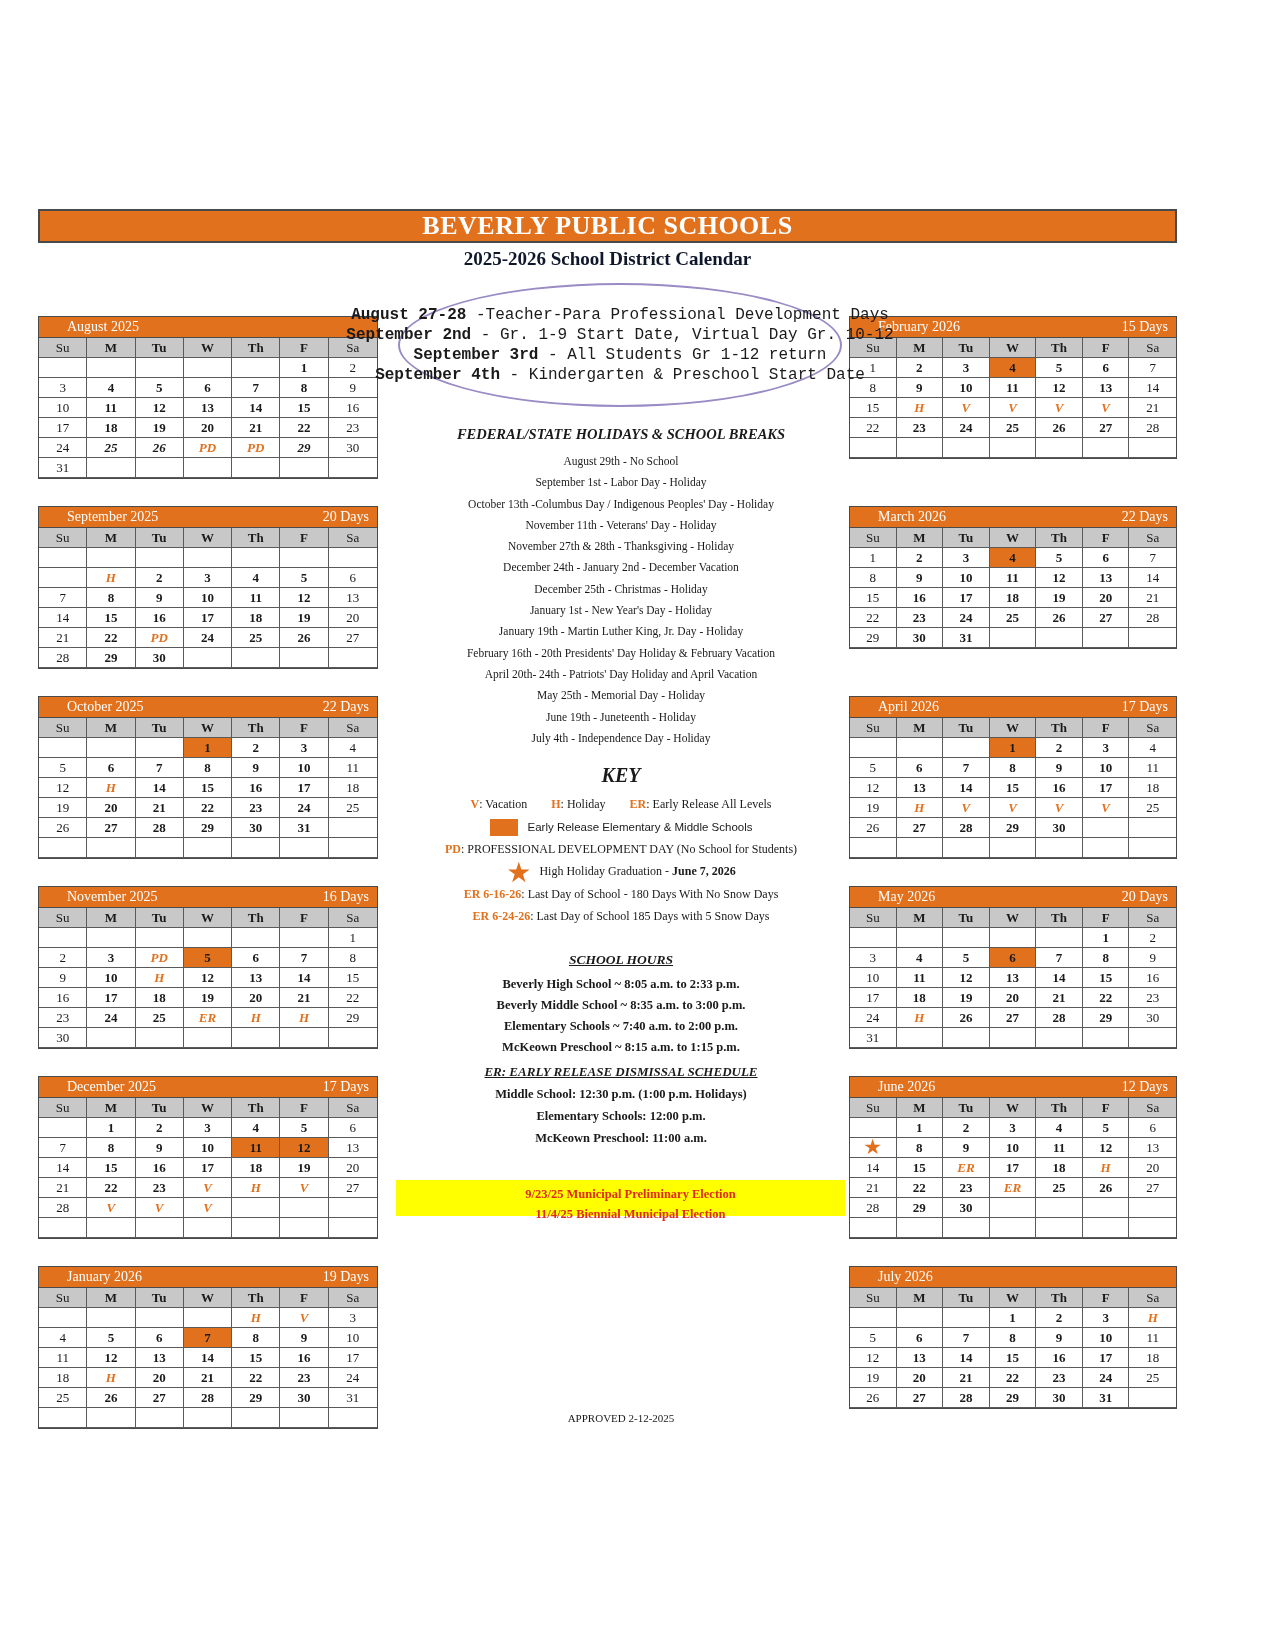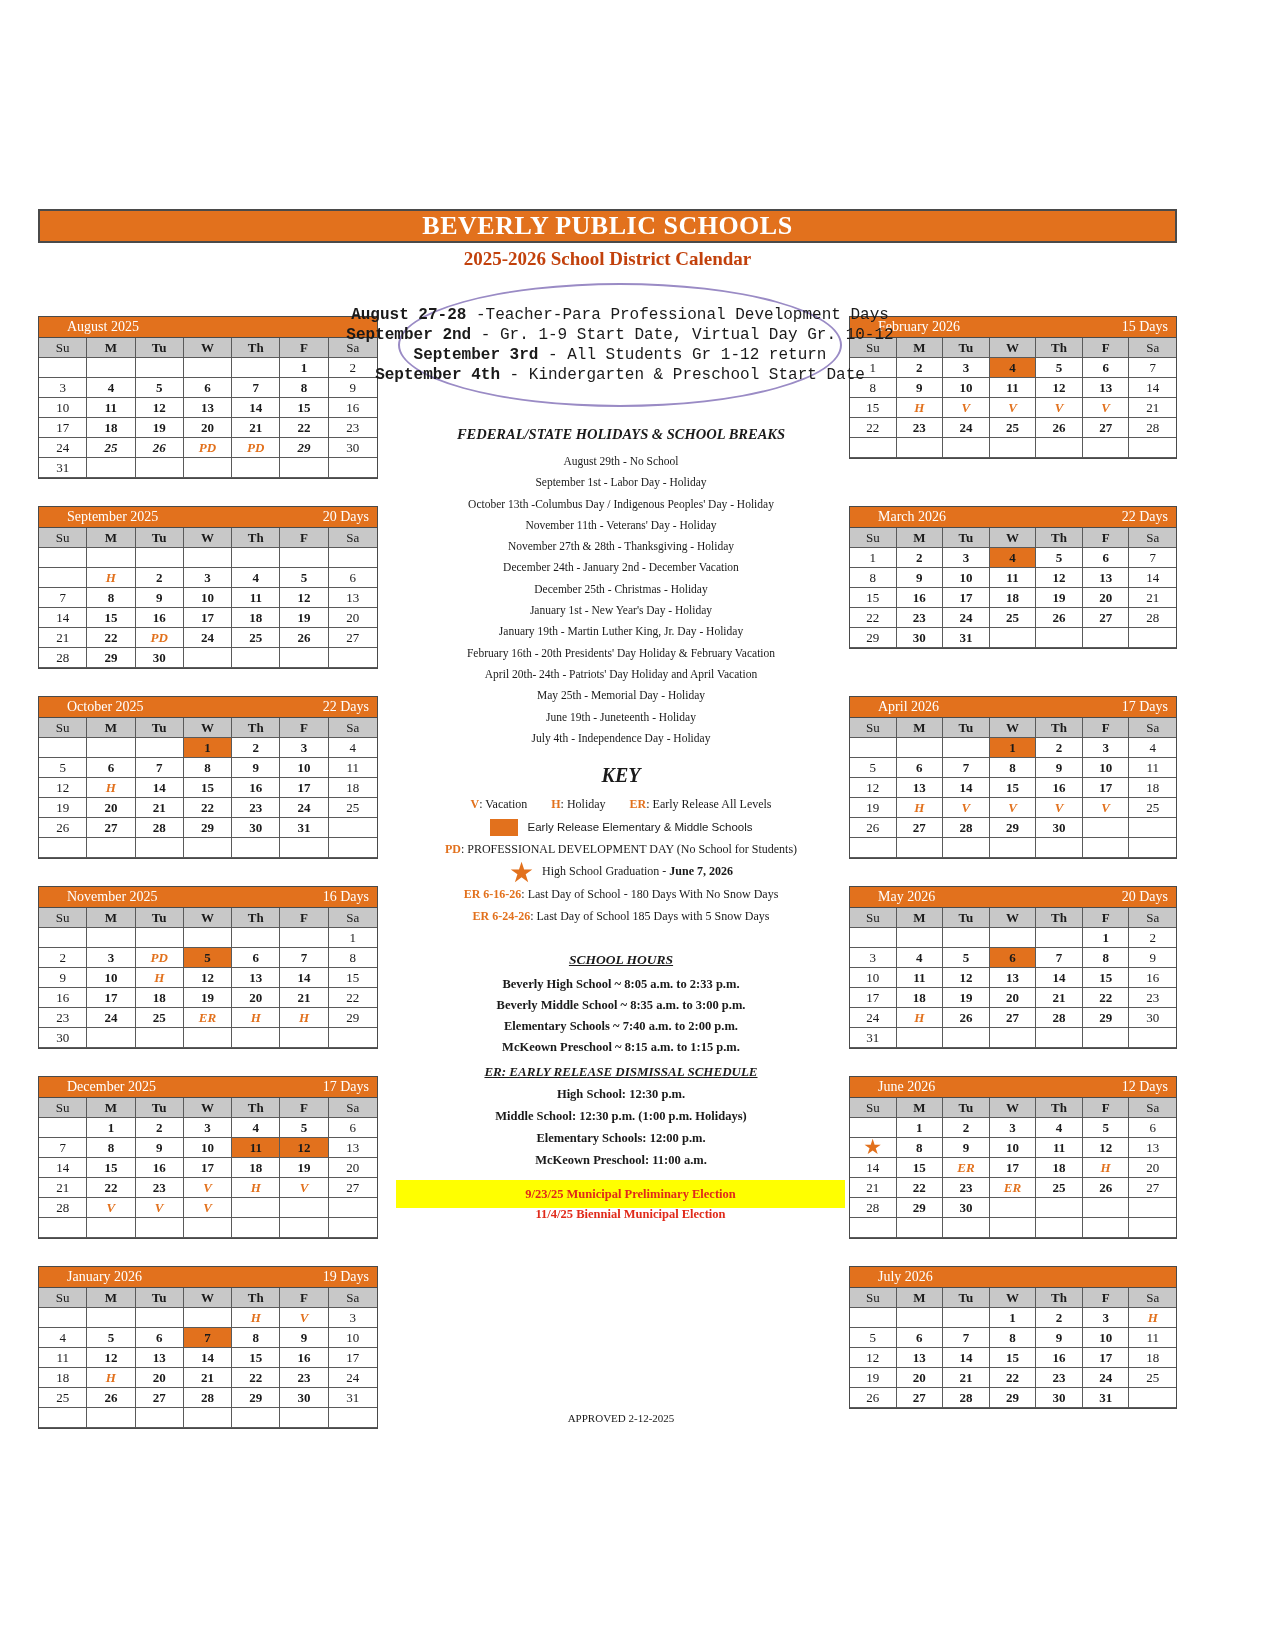--- a/index.html
+++ b/index.html
@@ -3,21 +3,21 @@
 <meta charset="utf-8">
 <style>
   html,body{margin:0;padding:0;background:#ffffff;}
   .sheet{position:relative;width:1275px;height:1650px;background:#ffffff;margin:0 auto;overflow:hidden;
          font-family:"Liberation Serif",serif;color:#1a1a1a;}
 
   
   .title-bar{position:absolute;left:38px;top:209px;width:1139px;height:34px;background:#E2711D;
              border:2px solid #4a4a4a;box-sizing:border-box;display:flex;align-items:center;justify-content:center;
              color:#ffffff;font-weight:bold;font-size:26px;letter-spacing:.5px;text-align:center;}
-  .subtitle{position:absolute;left:0;top:248px;width:1215px;text-align:center;font-weight:bold;font-size:19px;color:#c2410c;}
+  .subtitle{position:absolute;left:0;top:248px;width:1215px;text-align:center;font-weight:bold;font-size:19px;color:#0f172a;}
 
   
   .cal-col{position:absolute;top:316px;}
   .cal-col.left{left:38px;width:340px;height:1160px;}
   .cal-col.right{left:849px;width:328px;height:1160px;}
   .month{position:absolute;left:0;width:100%;}
   .month-title{height:20px;background:#E2711D;border:1.5px solid #4a4a4a;border-bottom:none;box-sizing:content-box;
                display:flex;align-items:center;justify-content:space-between;padding:0 8px 0 28px;
                color:#fff;font-weight:normal;font-size:14px;}
   .month-grid{display:grid;grid-template-columns:repeat(7,1fr);border:1.5px solid #4a4a4a;border-top:1px solid #4a4a4a;}
@@ -52,21 +52,21 @@
   .swatch-label{font-family:"Liberation Sans",sans-serif;font-size:11.5px;vertical-align:middle;}
   .star-glyph{color:#E2711D;font-size:28px;vertical-align:middle;line-height:20px;margin-right:8px;font-style:normal;}
   .grad-bold{font-weight:bold;}
 
   .hours{position:absolute;top:952px;left:0;width:100%;text-align:center;}
   .hours .hd{font-weight:bold;font-style:italic;font-size:13.5px;text-decoration:underline;margin-bottom:6px;}
   .hours .hline{font-weight:bold;font-size:12.5px;line-height:21px;}
   .hours .erhd{font-weight:bold;font-style:italic;font-size:13px;text-decoration:underline;margin-top:3px;line-height:22px;}
   .hours .erline{font-weight:bold;font-size:12.5px;line-height:22px;}
 
-  .elections{position:absolute;top:1180px;left:15px;width:449px;height:28px;background:#FFFF00;
+  .elections{position:absolute;top:1180px;left:15px;width:449px;height:36px;background:#FFFF00;
              text-align:center;padding-top:4px;box-sizing:border-box;padding-left:20px;}
   .elections .eline{color:#E02A1A;font-weight:bold;font-size:12.5px;line-height:20px;}
 
   .approved{position:absolute;top:1412px;left:0;width:100%;text-align:center;font-size:11px;}
 </style>
 </head>
 <body>
 
 <div class="sheet">
 
@@ -773,41 +773,40 @@
     <div class="keyblock">
       <div class="hd">KEY</div>
       <div class="krow abbrev" id="key-abbrevs"><span class="pair"><span class="kcode">V</span><span>: Vacation</span></span><span class="pair"><span class="kcode">H</span><span>: Holiday</span></span><span class="pair"><span class="kcode">ER</span><span>: Early Release All Levels</span></span></div>
       <div class="krow">
         <span class="swatch"></span><span class="swatch-label">Early Release Elementary &amp; Middle Schools</span>
       </div>
       <div class="krow">
         <span class="kcode">PD</span><span>: PROFESSIONAL DEVELOPMENT DAY (No School for Students)</span>
       </div>
       <div class="krow">
-        <span class="star-glyph">★</span><span>High School Graduation - </span><span class="grad-bold">June 7, 2026</span>
+        <span class="star-glyph">★</span><span>High Holiday Graduation - </span><span class="grad-bold">June 7, 2026</span>
       </div>
       <div class="krow">
         <span class="kcode">ER 6-16-26</span><span>: Last Day of School - 180 Days With No Snow Days</span>
       </div>
       <div class="krow">
         <span class="kcode">ER 6-24-26</span><span>: Last Day of School 185 Days with 5 Snow Days</span>
       </div>
     </div>
 
     <div class="hours">
       <div class="hd">SCHOOL HOURS</div>
       <div id="hours-lines">
           <div class="hline">Beverly High School ~ 8:05 a.m. to 2:33 p.m.</div>
           <div class="hline">Beverly Middle School ~ 8:35 a.m. to 3:00 p.m.</div>
           <div class="hline">Elementary Schools ~ 7:40 a.m. to 2:00 p.m.</div>
           <div class="hline">McKeown Preschool ~ 8:15 a.m. to 1:15 p.m.</div>
         </div>
       <div class="erhd">ER: EARLY RELEASE DISMISSAL SCHEDULE</div>
       <div id="er-lines">
-          <div class="erline">High School: 12:30 p.m.</div>
           <div class="erline">Middle School: 12:30 p.m. (1:00 p.m. Holidays)</div>
           <div class="erline">Elementary Schools: 12:00  p.m.</div>
           <div class="erline">McKeown Preschool: 11:00 a.m.</div>
         </div>
     </div>
 
     <div class="elections" id="elections">
         <div class="eline">9/23/25  Municipal Preliminary Election</div>
         <div class="eline">11/4/25  Biennial Municipal Election</div>
       </div>

